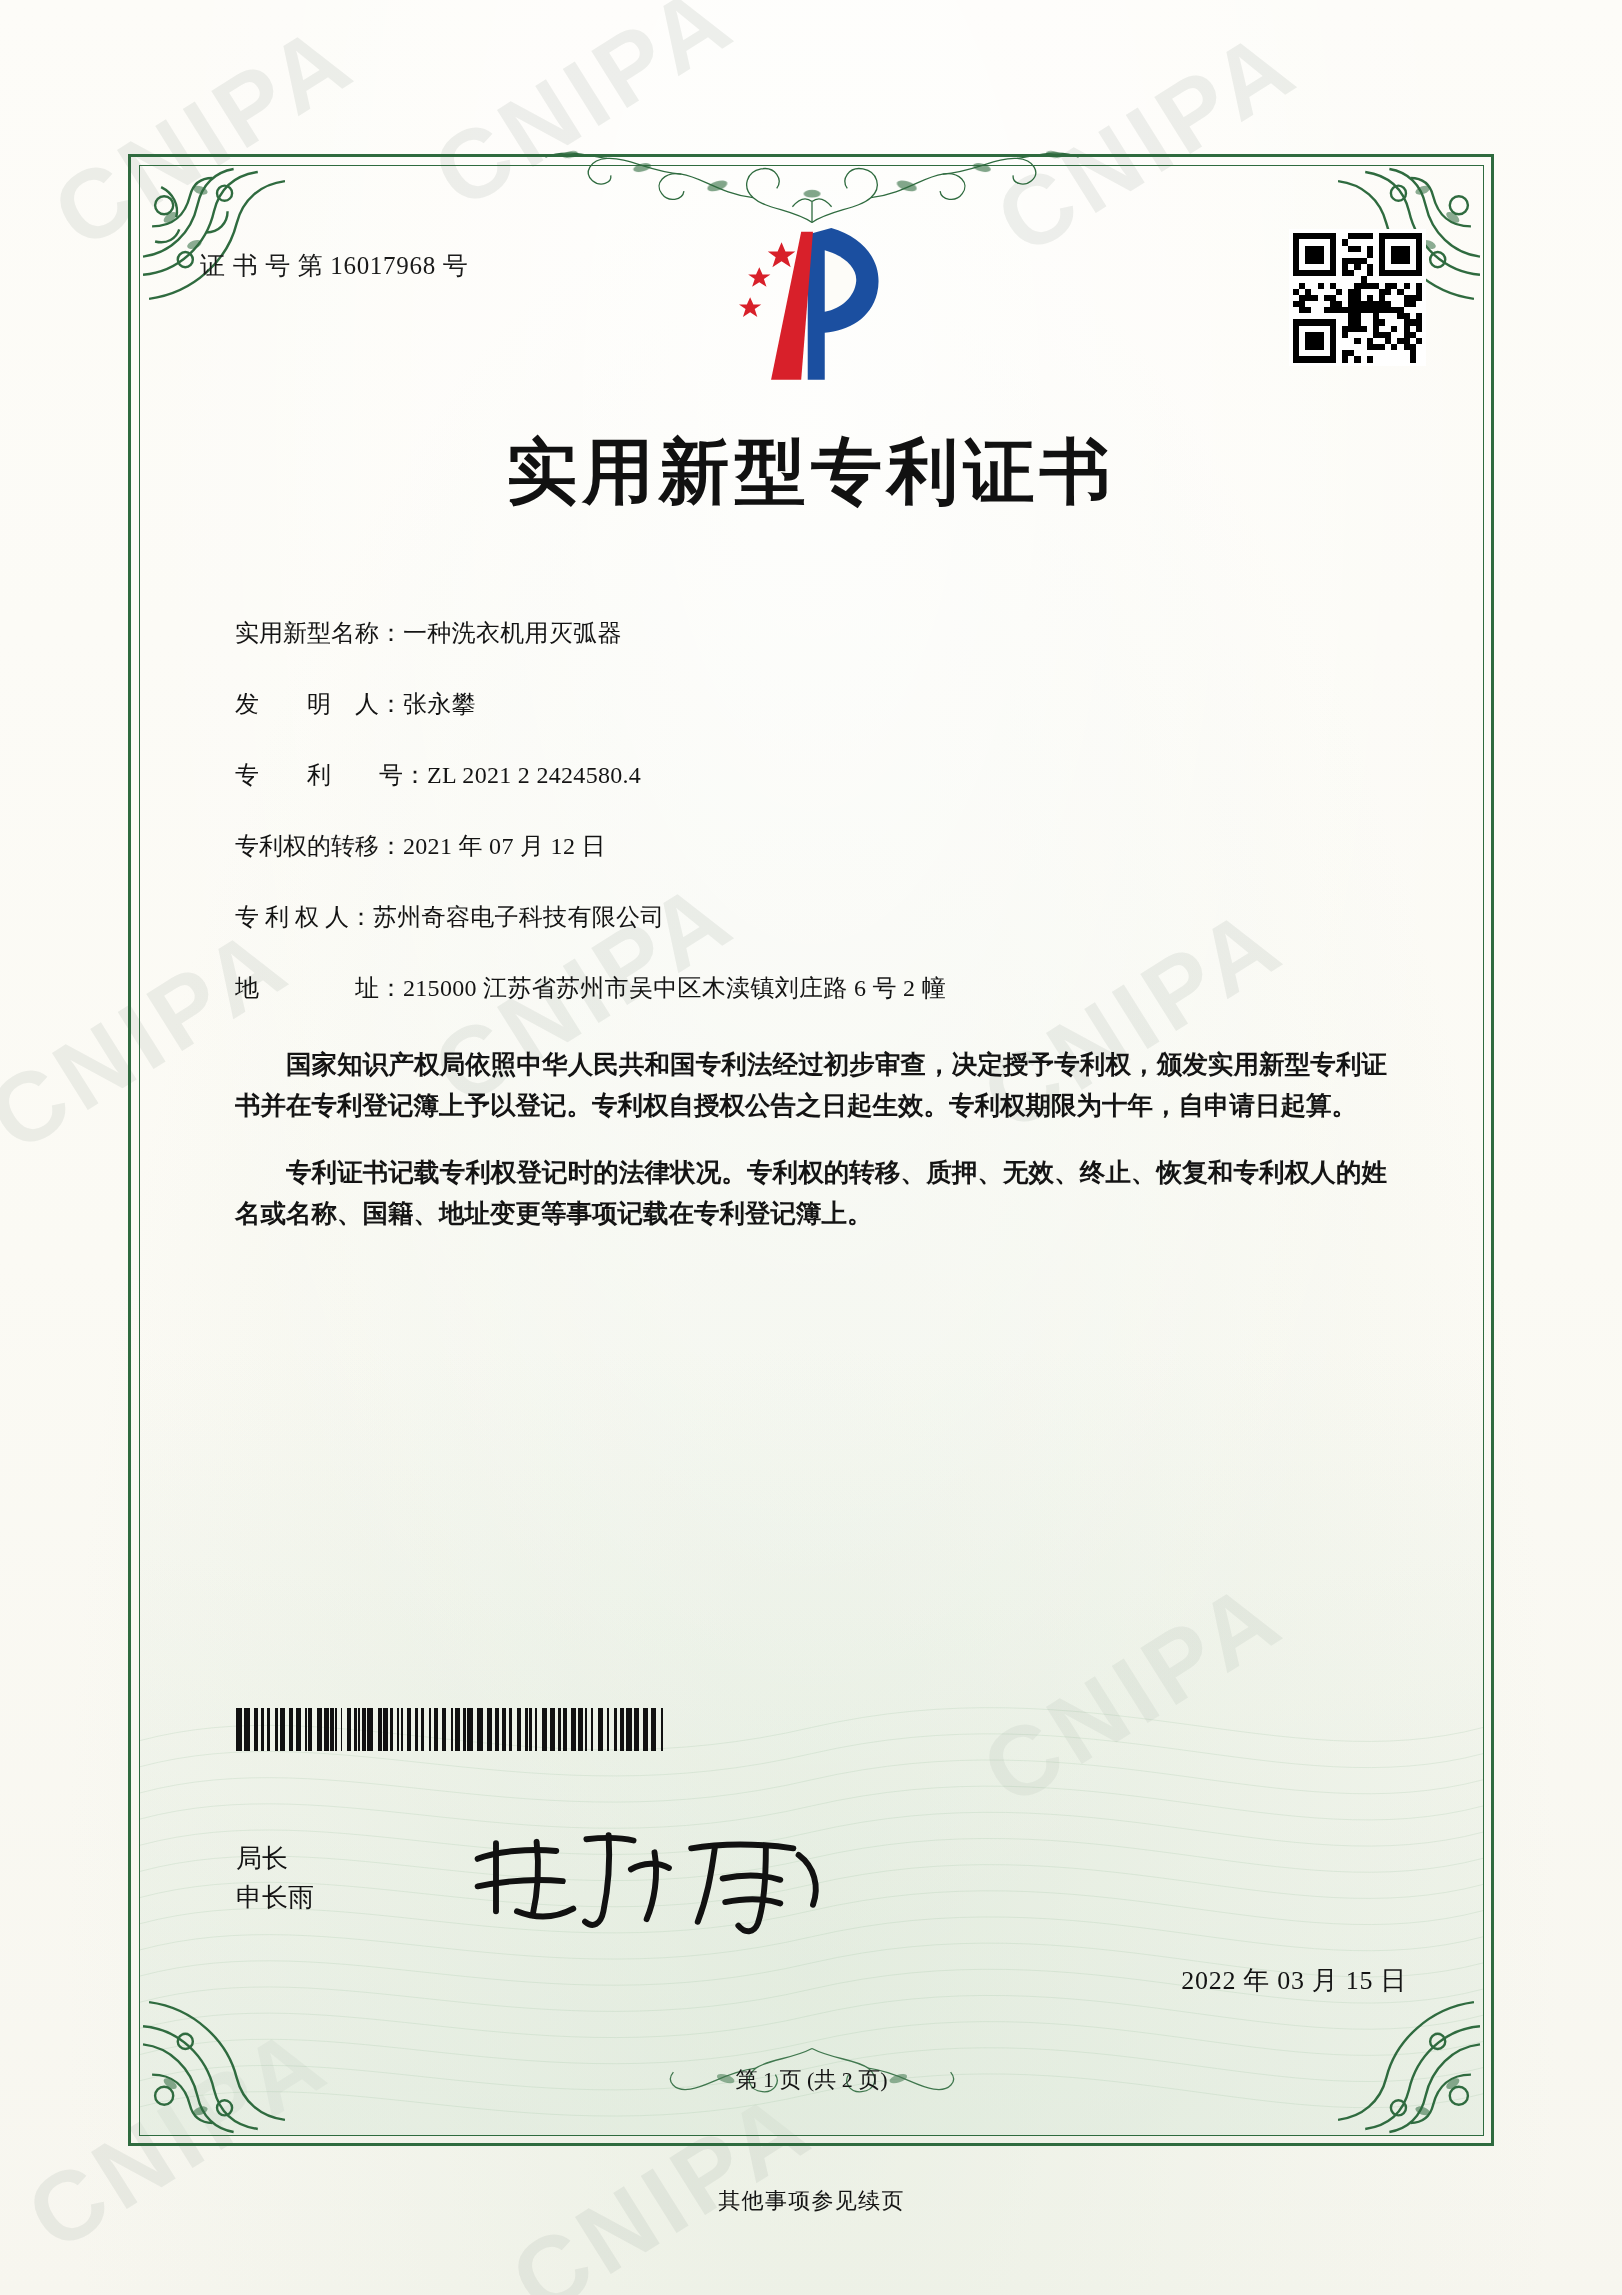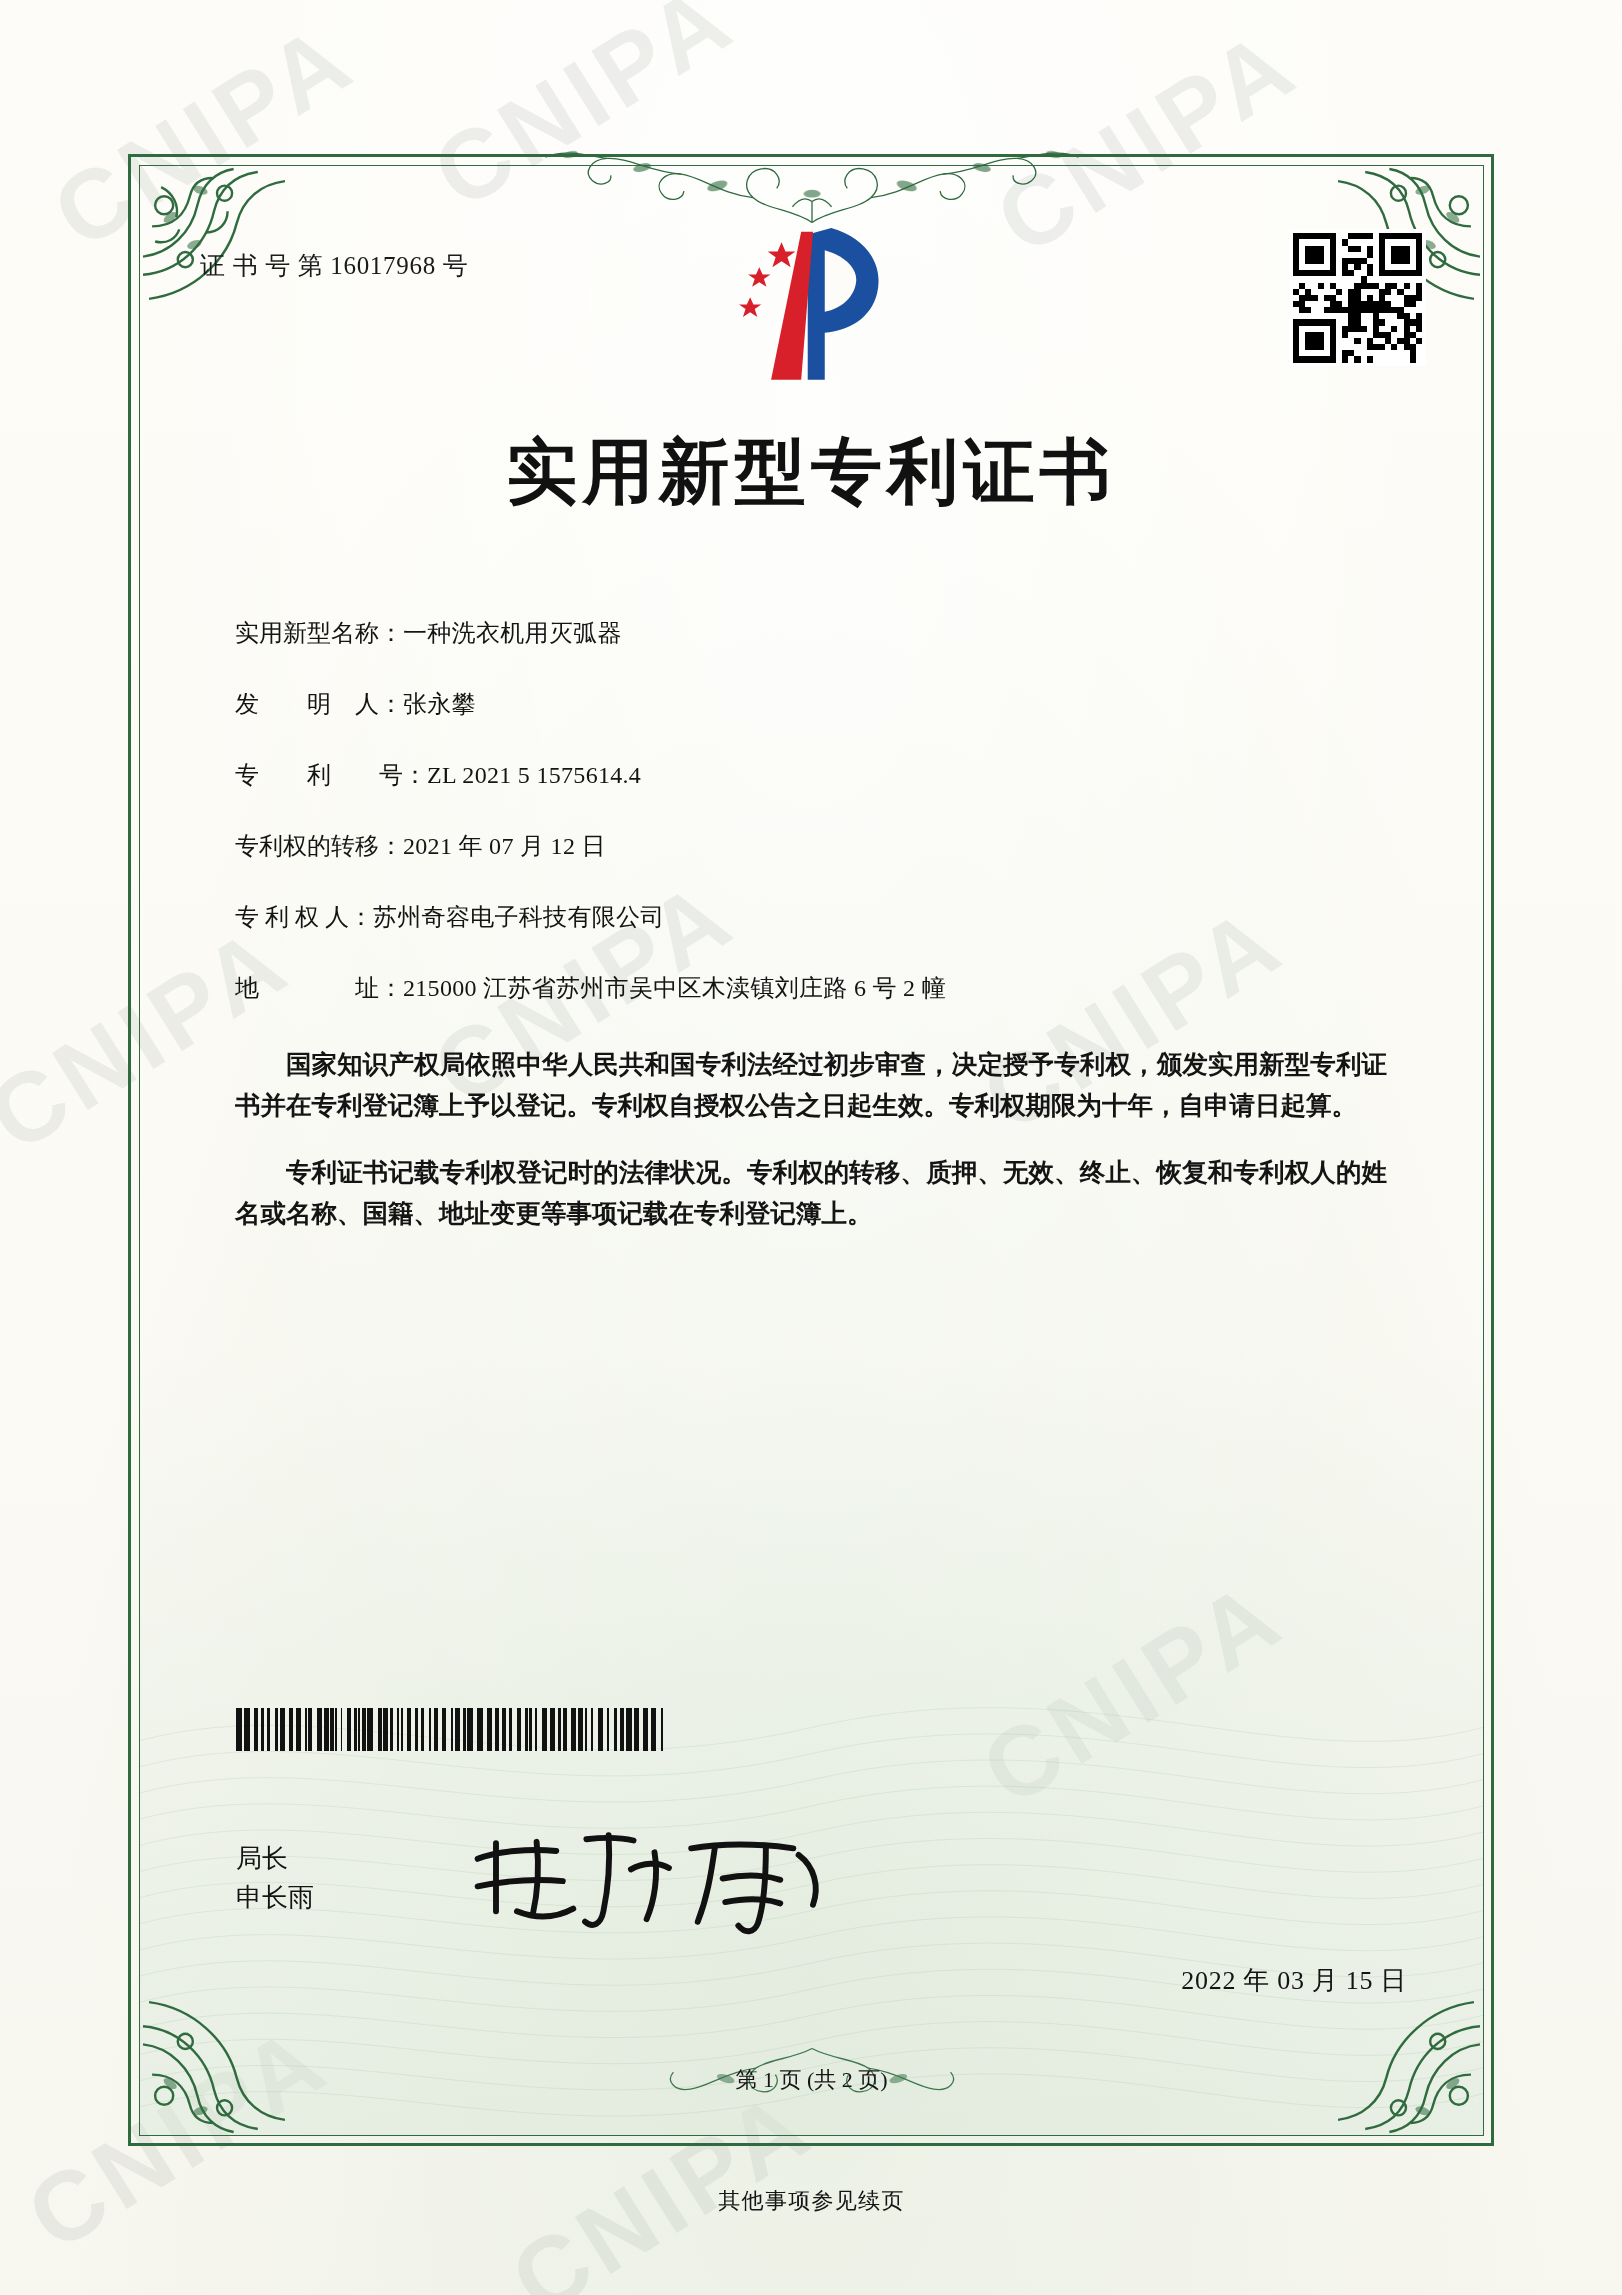--- a/index.html
+++ b/index.html
@@ -904,21 +904,21 @@
     <div class="title">实用新型专利证书</div>
 
     <div class="fields">
       <div class="field">
         <span class="lbl">实用新型名称：</span><span class="val">一种洗衣机用灭弧器</span>
       </div>
       <div class="field">
         <span class="lbl">发　　明　人：</span><span class="val">张永攀</span>
       </div>
       <div class="field">
-        <span class="lbl">专　　利　　号：</span><span class="val">ZL 2021 5 1575614.4</span>
+        <span class="lbl">专　　利　　号：</span><span class="val">ZL 2021 2 2424580.4</span>
       </div>
       <div class="field">
         <span class="lbl">专利权的转移：</span><span class="val">2021 年 07 月 12 日</span>
       </div>
       <div class="field">
         <span class="lbl">专 利 权 人：</span><span class="val">苏州奇容电子科技有限公司</span>
       </div>
       <div class="field">
         <span class="lbl">地　　　　址：</span><span class="val">215000 江苏省苏州市吴中区木渎镇刘庄路 6 号 2 幢</span>
       </div>

